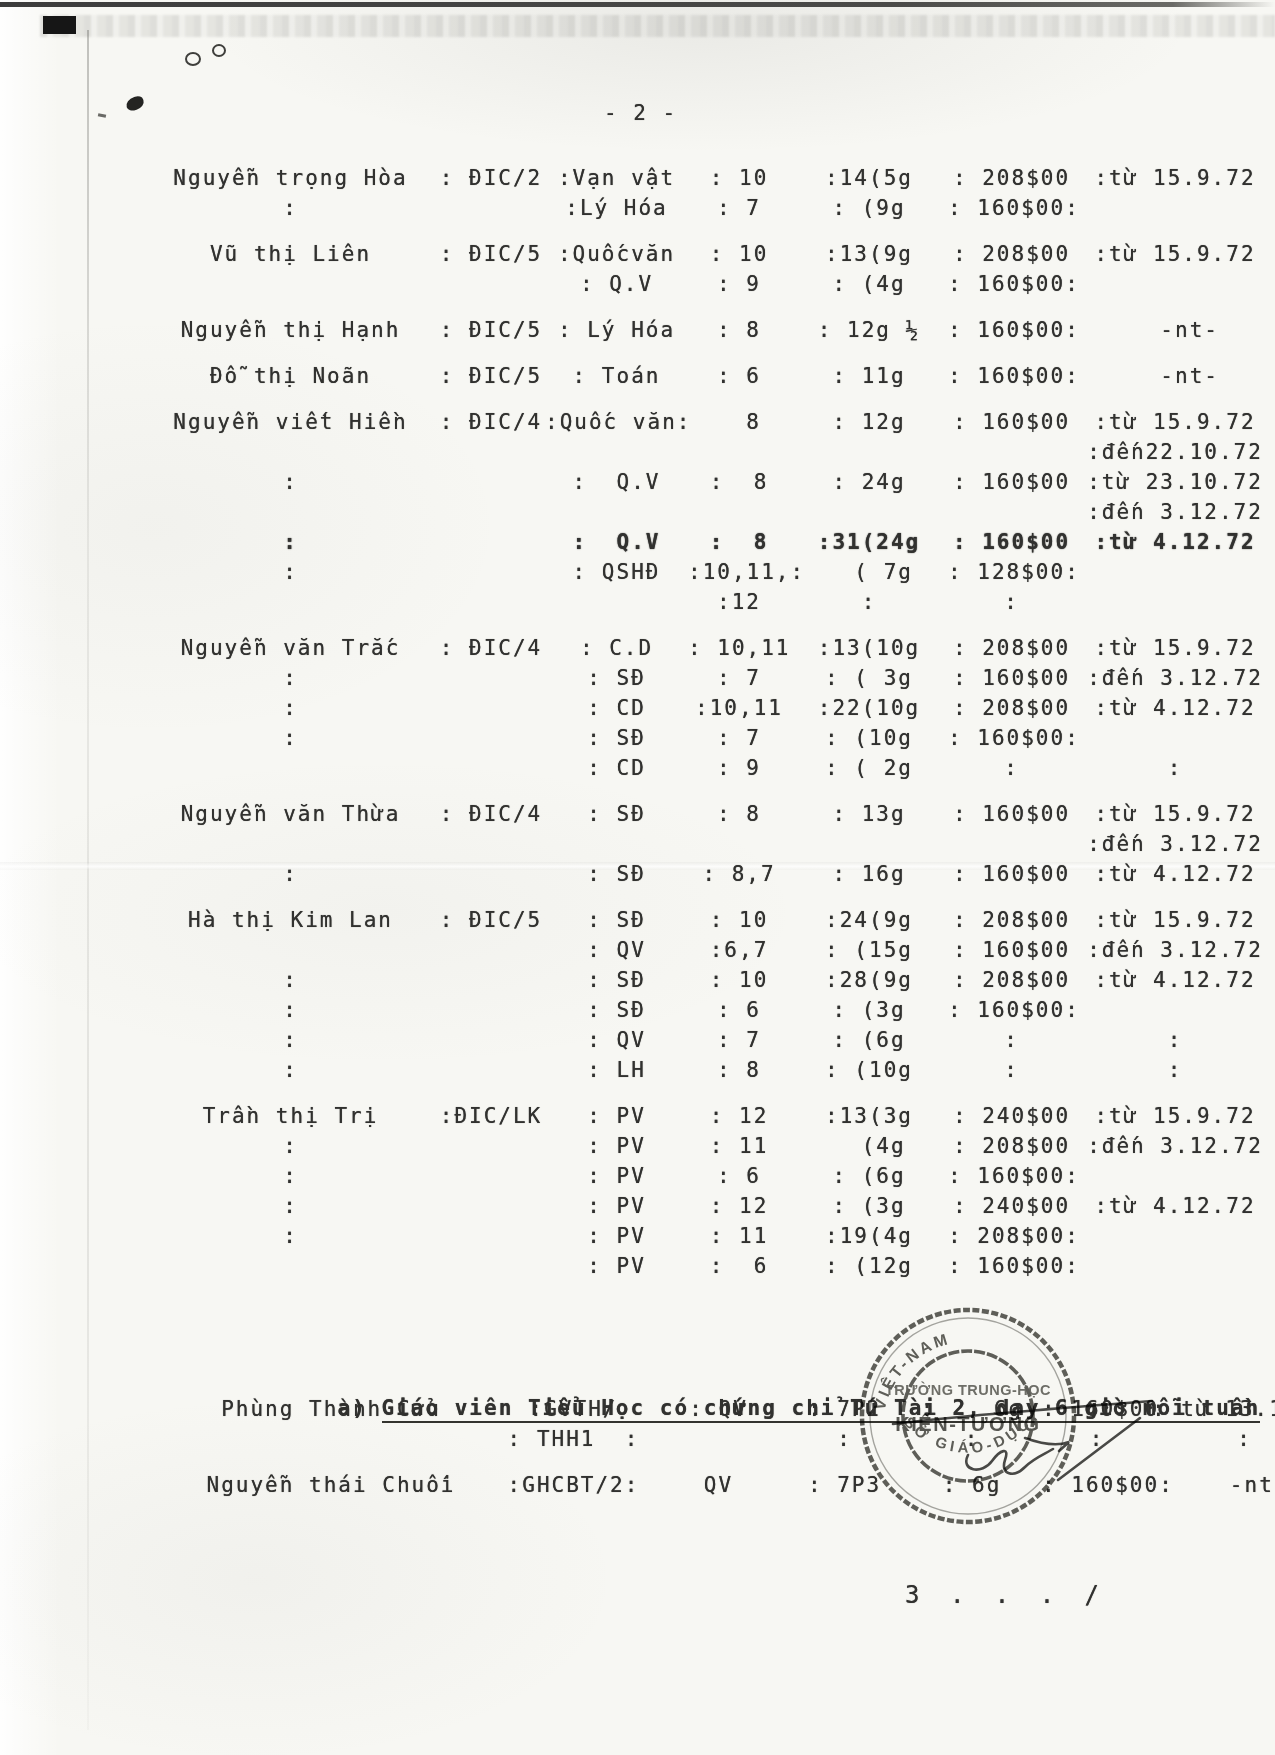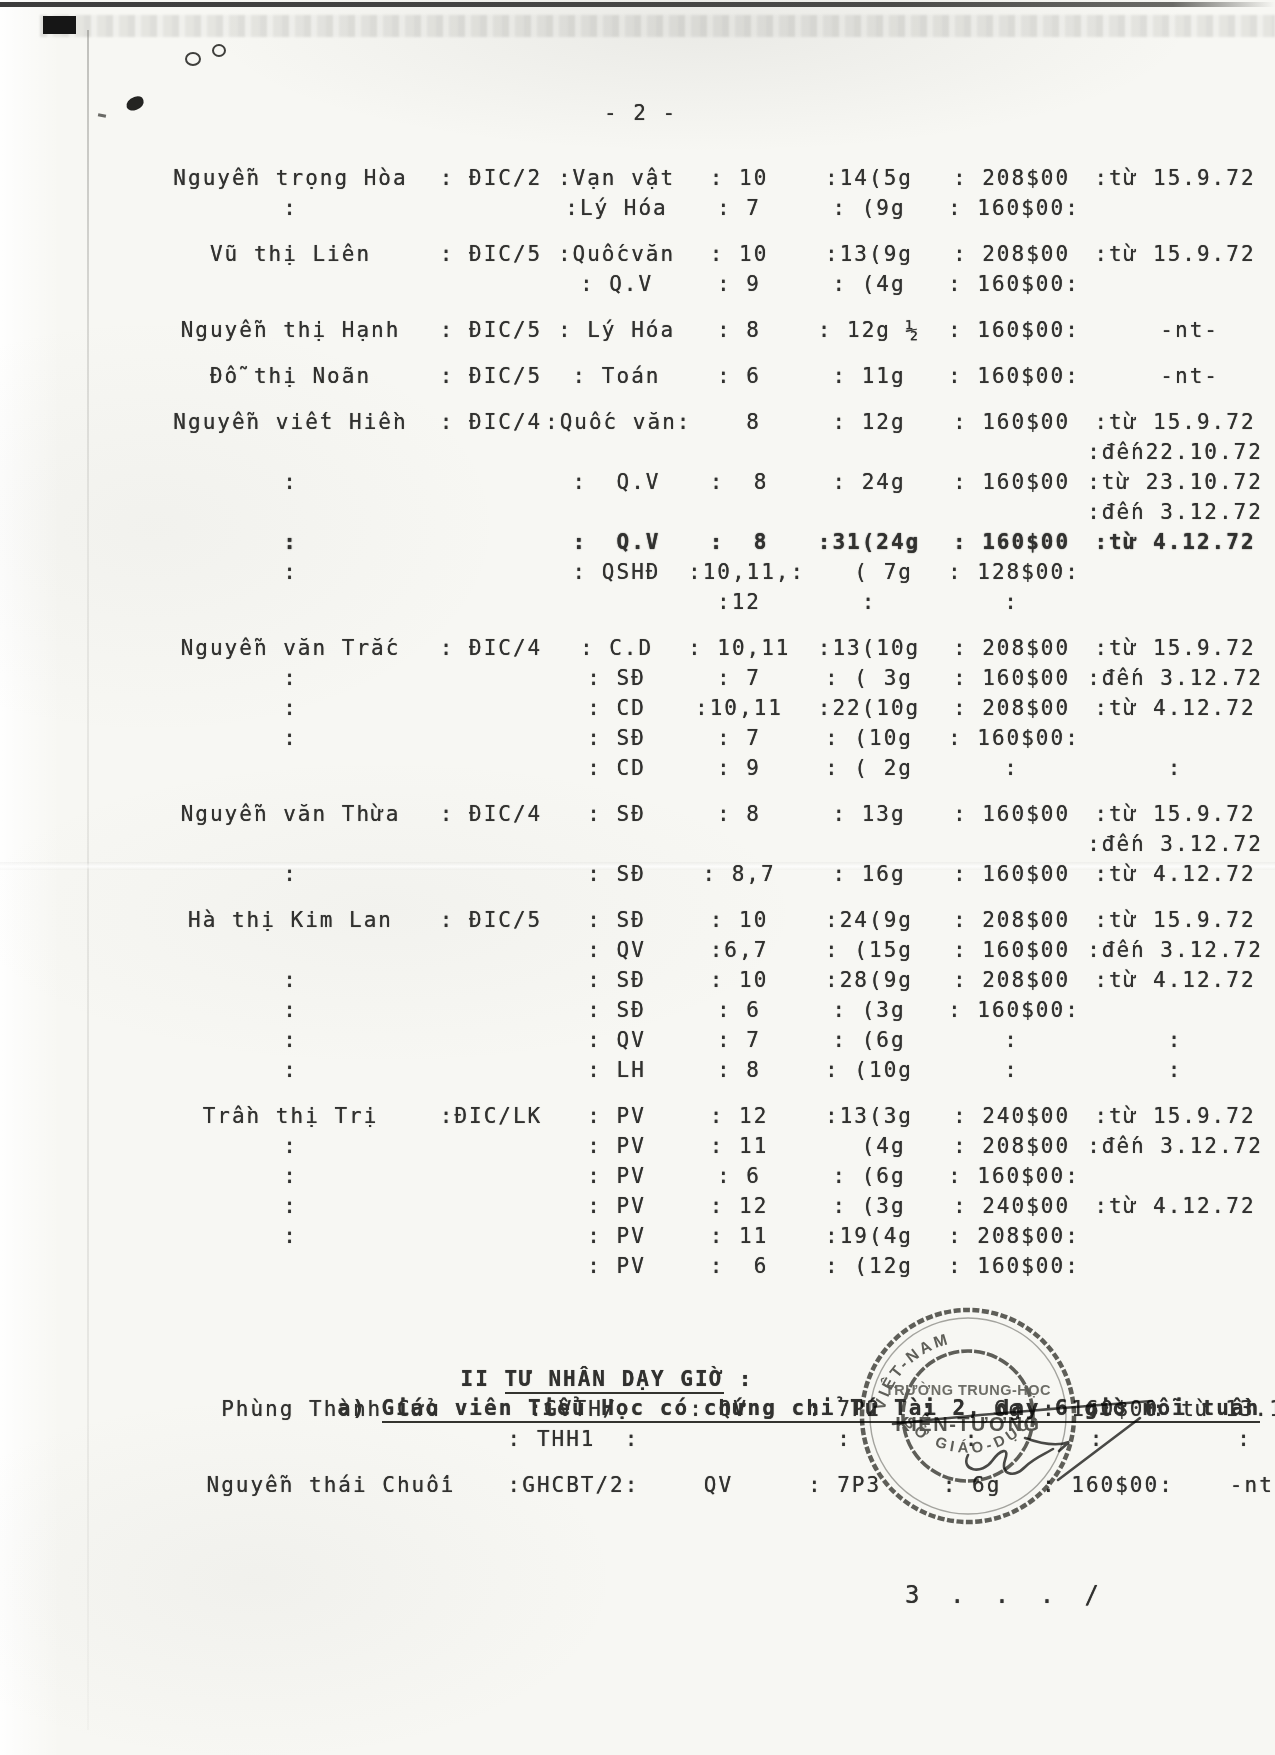--- a/index.html
+++ b/index.html
@@ -66,23 +66,20 @@
   <div class="crease"></div>
   <div class="speck-ring" style="left:185px;top:52px;width:12px;height:10px;"></div>
   <div class="speck-ring" style="left:212px;top:44px;width:10px;height:9px;"></div>
   <div class="speck-blob" style="left:126px;top:97px;width:18px;height:13px;"></div>
   <div class="speck-tick" style="left:98px;top:114px;width:8px;height:3px;"></div>
 
   <div id="pagenum" class="tw">- 2 -</div>
 
   <div id="maintable" class="tw"><div class="group"><div class="row"><span class="cell c0">Nguyễn trọng Hòa</span><span class="cell c1">: ĐIC/2</span><span class="cell c2">:Vạn vật</span><span class="cell c3">: 10</span><span class="cell c4">:14(5g</span><span class="cell c5">: 208$00</span><span class="cell c6">:từ 15.9.72</span></div><div class="row"><span class="cell c0">:</span><span class="cell c1"></span><span class="cell c2">:Lý Hóa</span><span class="cell c3">: 7</span><span class="cell c4">: (9g</span><span class="cell c5">: 160$00:</span><span class="cell c6"></span></div></div><div class="group"><div class="row"><span class="cell c0">Vũ thị Liên</span><span class="cell c1">: ĐIC/5</span><span class="cell c2">:Quốcvăn</span><span class="cell c3">: 10</span><span class="cell c4">:13(9g</span><span class="cell c5">: 208$00</span><span class="cell c6">:từ 15.9.72</span></div><div class="row"><span class="cell c0"></span><span class="cell c1"></span><span class="cell c2">: Q.V</span><span class="cell c3">: 9</span><span class="cell c4">: (4g</span><span class="cell c5">: 160$00:</span><span class="cell c6"></span></div></div><div class="group"><div class="row"><span class="cell c0">Nguyễn thị Hạnh</span><span class="cell c1">: ĐIC/5</span><span class="cell c2">: Lý Hóa</span><span class="cell c3">: 8</span><span class="cell c4">: 12g ½</span><span class="cell c5">: 160$00:</span><span class="cell c6">  -nt-</span></div></div><div class="group"><div class="row"><span class="cell c0">Đỗ thị Noãn</span><span class="cell c1">: ĐIC/5</span><span class="cell c2">: Toán</span><span class="cell c3">: 6</span><span class="cell c4">: 11g</span><span class="cell c5">: 160$00:</span><span class="cell c6">  -nt-</span></div></div><div class="group"><div class="row"><span class="cell c0">Nguyễn viết Hiền</span><span class="cell c1">: ĐIC/4</span><span class="cell c2">:Quốc văn:</span><span class="cell c3">  8</span><span class="cell c4">: 12g</span><span class="cell c5">: 160$00</span><span class="cell c6">:từ 15.9.72</span></div><div class="row"><span class="cell c0"></span><span class="cell c1"></span><span class="cell c2"></span><span class="cell c3"></span><span class="cell c4"></span><span class="cell c5"></span><span class="cell c6">:đến22.10.72</span></div><div class="row"><span class="cell c0">:</span><span class="cell c1"></span><span class="cell c2">:  Q.V</span><span class="cell c3">:  8</span><span class="cell c4">: 24g</span><span class="cell c5">: 160$00</span><span class="cell c6">:từ 23.10.72</span></div><div class="row"><span class="cell c0"></span><span class="cell c1"></span><span class="cell c2"></span><span class="cell c3"></span><span class="cell c4"></span><span class="cell c5"></span><span class="cell c6">:đến 3.12.72</span></div><div class="row bold"><span class="cell c0">:</span><span class="cell c1"></span><span class="cell c2">:  Q.V</span><span class="cell c3">:  8</span><span class="cell c4">:31(24g</span><span class="cell c5">: 160$00</span><span class="cell c6">:từ 4.12.72</span></div><div class="row"><span class="cell c0">:</span><span class="cell c1"></span><span class="cell c2">: QSHĐ</span><span class="cell c3">:10,11,:</span><span class="cell c4">  ( 7g</span><span class="cell c5">: 128$00:</span><span class="cell c6"></span></div><div class="row"><span class="cell c0"></span><span class="cell c1"></span><span class="cell c2"></span><span class="cell c3">:12</span><span class="cell c4">:</span><span class="cell c5">:</span><span class="cell c6"></span></div></div><div class="group"><div class="row"><span class="cell c0">Nguyễn văn Trắc</span><span class="cell c1">: ĐIC/4</span><span class="cell c2">: C.D</span><span class="cell c3">: 10,11</span><span class="cell c4">:13(10g</span><span class="cell c5">: 208$00</span><span class="cell c6">:từ 15.9.72</span></div><div class="row"><span class="cell c0">:</span><span class="cell c1"></span><span class="cell c2">: SĐ</span><span class="cell c3">: 7</span><span class="cell c4">: ( 3g</span><span class="cell c5">: 160$00</span><span class="cell c6">:đến 3.12.72</span></div><div class="row"><span class="cell c0">:</span><span class="cell c1"></span><span class="cell c2">: CD</span><span class="cell c3">:10,11</span><span class="cell c4">:22(10g</span><span class="cell c5">: 208$00</span><span class="cell c6">:từ 4.12.72</span></div><div class="row"><span class="cell c0">:</span><span class="cell c1"></span><span class="cell c2">: SĐ</span><span class="cell c3">: 7</span><span class="cell c4">: (10g</span><span class="cell c5">: 160$00:</span><span class="cell c6"></span></div><div class="row"><span class="cell c0"></span><span class="cell c1"></span><span class="cell c2">: CD</span><span class="cell c3">: 9</span><span class="cell c4">: ( 2g</span><span class="cell c5">:</span><span class="cell c6">:</span></div></div><div class="group"><div class="row"><span class="cell c0">Nguyễn văn Thừa</span><span class="cell c1">: ĐIC/4</span><span class="cell c2">: SĐ</span><span class="cell c3">: 8</span><span class="cell c4">: 13g</span><span class="cell c5">: 160$00</span><span class="cell c6">:từ 15.9.72</span></div><div class="row"><span class="cell c0"></span><span class="cell c1"></span><span class="cell c2"></span><span class="cell c3"></span><span class="cell c4"></span><span class="cell c5"></span><span class="cell c6">:đến 3.12.72</span></div><div class="row"><span class="cell c0">:</span><span class="cell c1"></span><span class="cell c2">: SĐ</span><span class="cell c3">: 8,7</span><span class="cell c4">: 16g</span><span class="cell c5">: 160$00</span><span class="cell c6">:từ 4.12.72</span></div></div><div class="group"><div class="row"><span class="cell c0">Hà thị Kim Lan</span><span class="cell c1">: ĐIC/5</span><span class="cell c2">: SĐ</span><span class="cell c3">: 10</span><span class="cell c4">:24(9g</span><span class="cell c5">: 208$00</span><span class="cell c6">:từ 15.9.72</span></div><div class="row"><span class="cell c0"></span><span class="cell c1"></span><span class="cell c2">: QV</span><span class="cell c3">:6,7</span><span class="cell c4">: (15g</span><span class="cell c5">: 160$00</span><span class="cell c6">:đến 3.12.72</span></div><div class="row"><span class="cell c0">:</span><span class="cell c1"></span><span class="cell c2">: SĐ</span><span class="cell c3">: 10</span><span class="cell c4">:28(9g</span><span class="cell c5">: 208$00</span><span class="cell c6">:từ 4.12.72</span></div><div class="row"><span class="cell c0">:</span><span class="cell c1"></span><span class="cell c2">: SĐ</span><span class="cell c3">: 6</span><span class="cell c4">: (3g</span><span class="cell c5">: 160$00:</span><span class="cell c6"></span></div><div class="row"><span class="cell c0">:</span><span class="cell c1"></span><span class="cell c2">: QV</span><span class="cell c3">: 7</span><span class="cell c4">: (6g</span><span class="cell c5">:</span><span class="cell c6">:</span></div><div class="row"><span class="cell c0">:</span><span class="cell c1"></span><span class="cell c2">: LH</span><span class="cell c3">: 8</span><span class="cell c4">: (10g</span><span class="cell c5">:</span><span class="cell c6">:</span></div></div><div class="group"><div class="row"><span class="cell c0">Trần thị Trị</span><span class="cell c1">:ĐIC/LK</span><span class="cell c2">: PV</span><span class="cell c3">: 12</span><span class="cell c4">:13(3g</span><span class="cell c5">: 240$00</span><span class="cell c6">:từ 15.9.72</span></div><div class="row"><span class="cell c0">:</span><span class="cell c1"></span><span class="cell c2">: PV</span><span class="cell c3">: 11</span><span class="cell c4">  (4g</span><span class="cell c5">: 208$00</span><span class="cell c6">:đến 3.12.72</span></div><div class="row"><span class="cell c0">:</span><span class="cell c1"></span><span class="cell c2">: PV</span><span class="cell c3">: 6</span><span class="cell c4">: (6g</span><span class="cell c5">: 160$00:</span><span class="cell c6"></span></div><div class="row"><span class="cell c0">:</span><span class="cell c1"></span><span class="cell c2">: PV</span><span class="cell c3">: 12</span><span class="cell c4">: (3g</span><span class="cell c5">: 240$00</span><span class="cell c6">:từ 4.12.72</span></div><div class="row"><span class="cell c0">:</span><span class="cell c1"></span><span class="cell c2">: PV</span><span class="cell c3">: 11</span><span class="cell c4">:19(4g</span><span class="cell c5">: 208$00:</span><span class="cell c6"></span></div><div class="row"><span class="cell c0"></span><span class="cell c1"></span><span class="cell c2">: PV</span><span class="cell c3">:  6</span><span class="cell c4">: (12g</span><span class="cell c5">: 160$00:</span><span class="cell c6"></span></div></div></div>
 
-  <div id="heading2" class="tw heading">
-    <span>II </span><span class="uline">TƯ NHÂN DẠY GIỜ</span><span> :</span>
-  </div>
   <div id="subheading" class="tw heading">
     <span>a) </span><span class="uline">Giáo viên Tiểu Học có chứng chỉ Tú Tài 2, dạy 6 giờ mỗi tuần</span>
   </div>
 
   <div id="table2" class="tw"><div class="group"><div class="row"><span class="cell c0">Phùng Thành Cửu</span><span class="cell c1">:GVTH/</span><span class="cell c2">: QV</span><span class="cell c3">: 7P2</span><span class="cell c4">:    6g</span><span class="cell c5">: 160$00</span><span class="cell c6">: từ 13.11.72</span></div><div class="row"><span class="cell c0"></span><span class="cell c1">: THH1  :</span><span class="cell c2"></span><span class="cell c3">:</span><span class="cell c4">:</span><span class="cell c5">:</span><span class="cell c6">:</span></div></div><div class="group"><div class="row"><span class="cell c0">Nguyễn thái Chuối</span><span class="cell c1">:GHCBT/2:</span><span class="cell c2">QV</span><span class="cell c3">: 7P3</span><span class="cell c4">: 6g</span><span class="cell c5">: 160$00:</span><span class="cell c6">  -nt-</span></div></div></div>
 
   <div id="footer" class="tw">3 . . . /</div>
 
   <svg id="stamp" width="250" height="250" viewBox="0 0 250 250">
     <g fill="none" stroke="#45453f">

